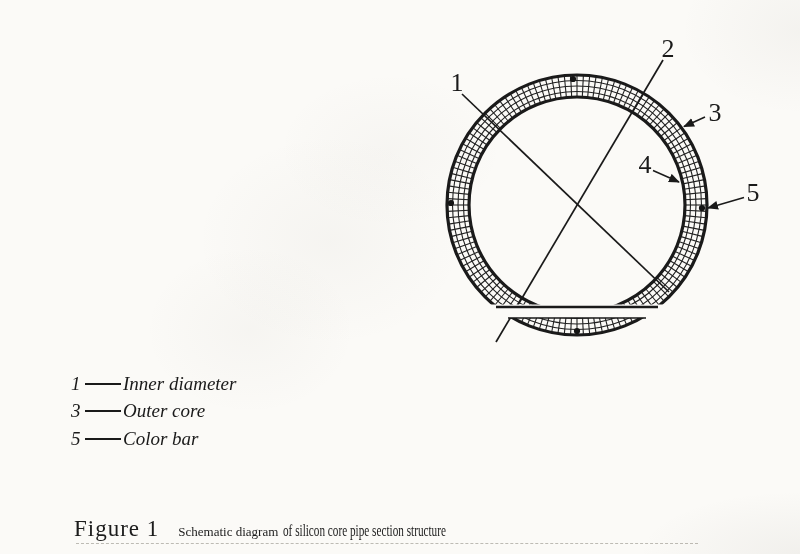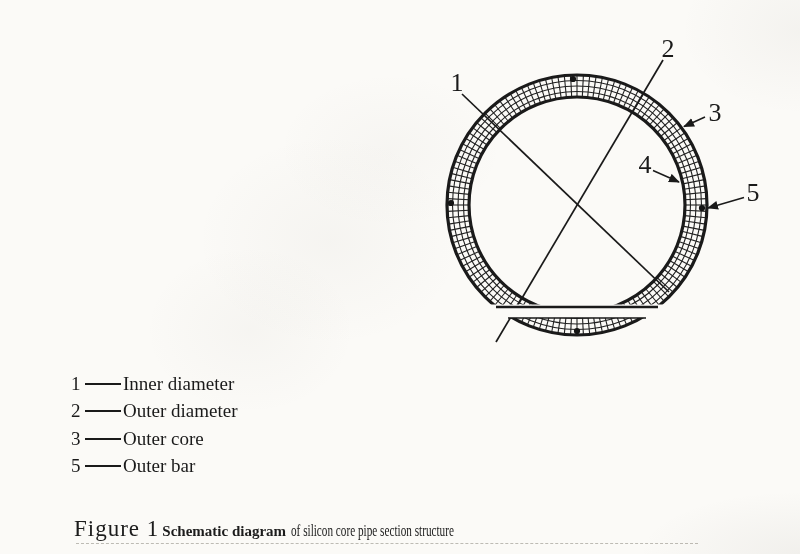--- a/index.html
+++ b/index.html
@@ -29,33 +29,33 @@
   }
   .stroke-ink{stroke:var(--ink);fill:none;}
   .hatchline{stroke:#222;stroke-width:1.1;fill:none;}
   #band{fill:var(--paper);stroke:none;}
 
   
   #legend{
     position:absolute;left:71px;top:370px;width:320px;
     font-size:19px;color:var(--ink);
   }
-  .lrow{height:27.4px;line-height:27.4px;white-space:nowrap;}
+  .lrow{height:27.4px;line-height:27.4px;white-space:nowrap;font-style:italic;}
   .lnum{display:inline-block;min-width:11px;}
   .lrule{
     display:inline-block;width:36px;height:2px;background:var(--ink);
     vertical-align:5px;margin:0 2px 0 3px;
   }
   
   #caption{
     position:absolute;left:74px;top:516px;
     display:flex;align-items:baseline;color:#1c1c1c;white-space:nowrap;
   }
   .cap-fig{font-size:23px;letter-spacing:1px;}
-  .cap-main{font-size:15px;margin-left:3px;font-weight:bold;}
+  .cap-main{font-size:13px;margin-left:19px;}
   .cap-sub{
     font-size:16.5px;margin-left:5px;
     display:inline-block;transform:scaleX(0.68);transform-origin:0 80%;
   }
   
   #artifact{
     position:absolute;left:76px;top:543px;width:622px;height:0;
     border-top:1px dashed rgba(90,84,72,0.38);
   }
 </style>
@@ -229,27 +229,24 @@
     <text x="715" y="121" text-anchor="middle">3</text>
     <text x="645" y="172.5" text-anchor="middle">4</text>
     <text x="753" y="201" text-anchor="middle">5</text>
   </svg>
 
   <div id="legend">
     <div class="lrow">
       <span class="lnum">1</span><span class="lrule"></span><span>Inner diameter</span>
     </div>
     <div class="lrow">
-      <span class="lnum">2</span><span class="lrule"></span><span>Outer diameter</span>
-    </div>
-    <div class="lrow">
       <span class="lnum">3</span><span class="lrule"></span><span>Outer core</span>
     </div>
     <div class="lrow">
-      <span class="lnum">5</span><span class="lrule"></span><span>Outer bar</span>
+      <span class="lnum">5</span><span class="lrule"></span><span>Color bar</span>
     </div>
   </div>
 
   <div id="caption">
     <span class="cap-fig">Figure 1</span>
     <span class="cap-main">Schematic diagram</span>
     <span class="cap-sub">of silicon core pipe section structure</span>
   </div>
 
   <div id="artifact"></div>

